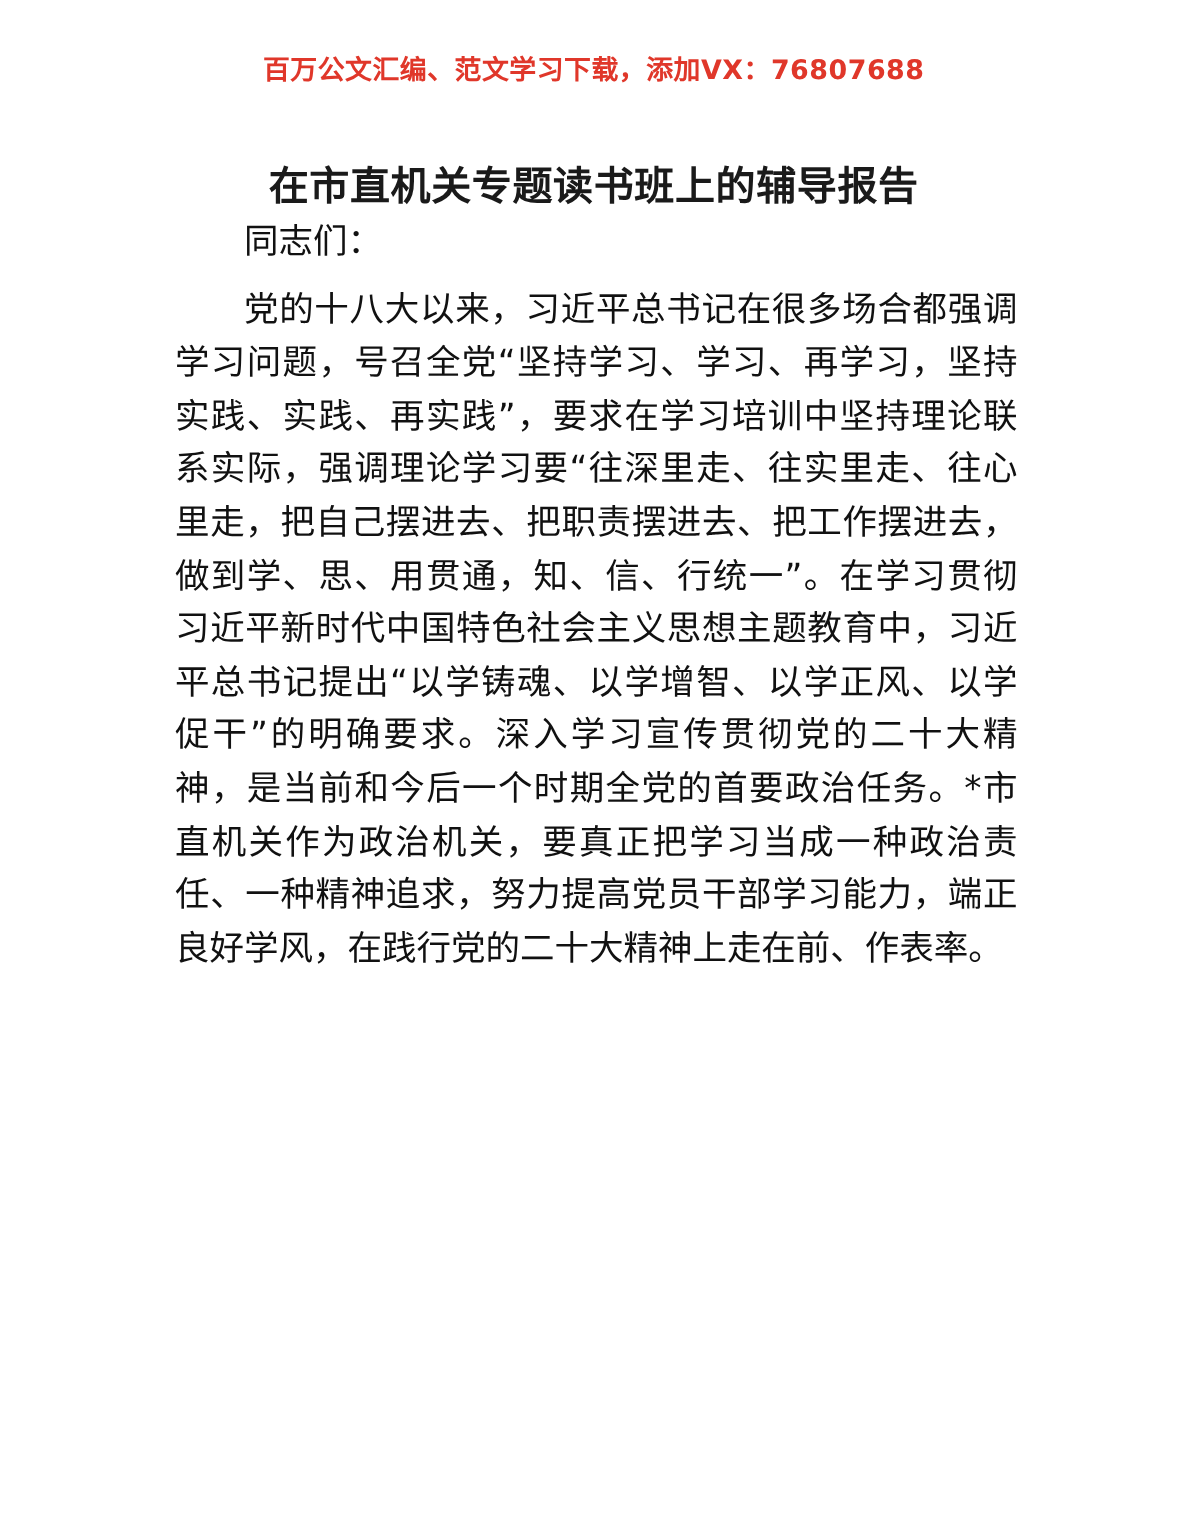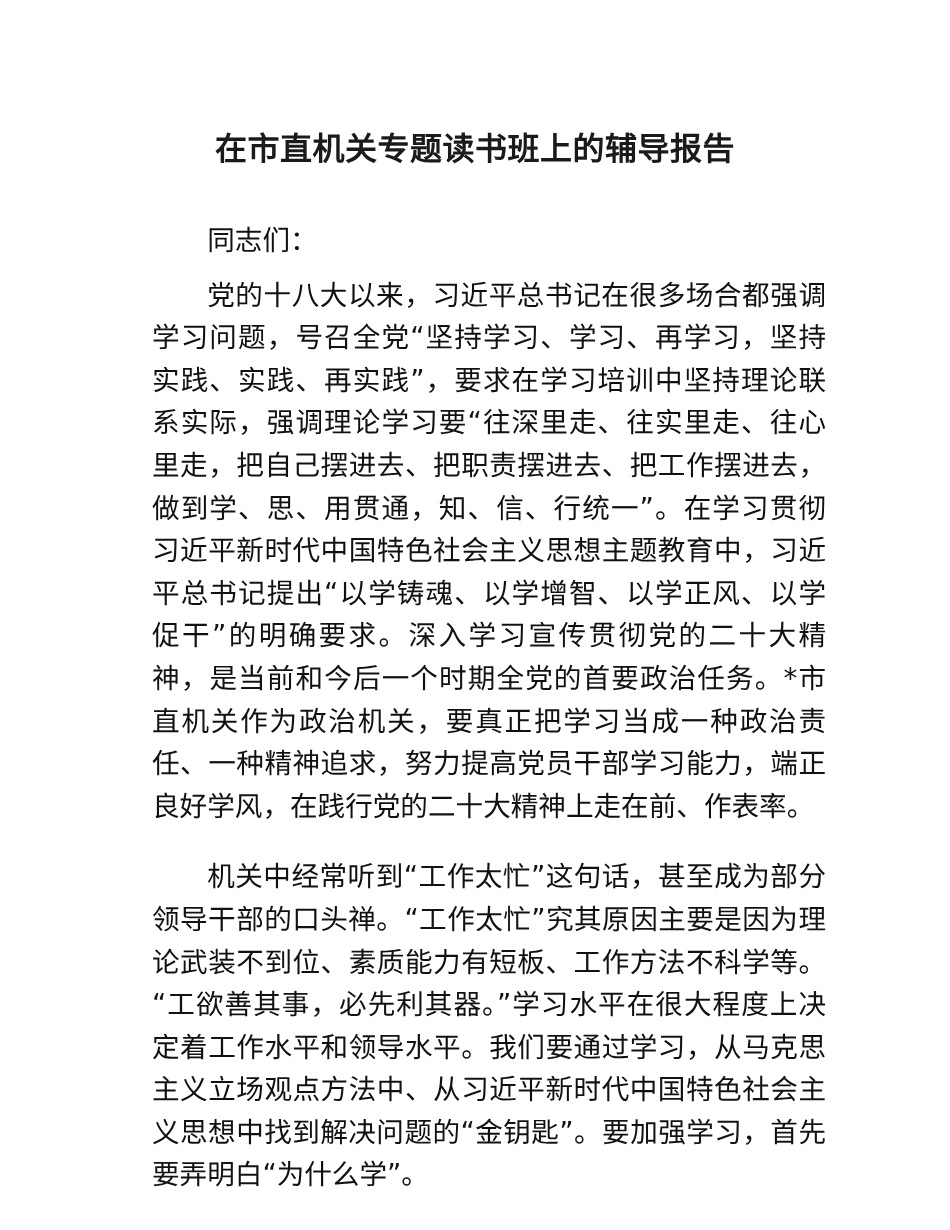--- a/index.html
+++ b/index.html
@@ -50,23 +50,22 @@
     font-weight: 700;
     line-height: 1.3;
     letter-spacing: 0.5px;
     white-space: nowrap;
   }
 
   
   .body-block {
     position: absolute;
     top: 172px;
-    left: 152px;
+    left: 140px;
     width: 674px;
-    margin-top: 48px;
   }
 
   .para {
     margin: 0 0 0 0;
     color: #111111;
     font-size: 27.6px;
     line-height: 42.6px;
     text-align: justify;
     text-justify: inter-ideograph;
     letter-spacing: 0px;
@@ -87,33 +86,33 @@
     line-height: 42.6px;
     text-indent: 2em;
     letter-spacing: 0px;
   }
 </style>
 </head>
 <body>
 
 <div class="page">
 
+  <div class="promo-header">百万公文汇编、范文学习下载，添加VX：76807688</div>
 
   <h1 class="doc-title">在市直机关专题读书班上的辅导报告</h1>
 
   <div class="body-block">
 
     <p class="para indent">同志们：</p>
 
     <div class="gap-sm"></div>
 
     <p class="para indent">党的十八大以来，习近平总书记在很多场合都强调学习问题，号召全党“坚持学习、学习、再学习，坚持实践、实践、再实践”，要求在学习培训中坚持理论联系实际，强调理论学习要“往深里走、往实里走、往心里走，把自己摆进去、把职责摆进去、把工作摆进去，做到学、思、用贯通，知、信、行统一”。在学习贯彻习近平新时代中国特色社会主义思想主题教育中，习近平总书记提出“以学铸魂、以学增智、以学正风、以学促干”的明确要求。深入学习宣传贯彻党的二十大精神，是当前和今后一个时期全党的首要政治任务。*市直机关作为政治机关，要真正把学习当成一种政治责任、一种精神追求，努力提高党员干部学习能力，端正良好学风，在践行党的二十大精神上走在前、作表率。</p>
 
     <div class="gap-md"></div>
 
 
     <div class="gap-md"></div>
 
-    <p class="para indent">机关中经常听到“工作太忙”这句话，甚至成为部分领导干部的口头禅。“工作太忙”究其原因主要是因为理论武装不到位、素质能力有短板、工作方法不科学等。“工欲善其事，必先利其器。”学习水平在很大程度上决定着工作水平和领导水平。我们要通过学习，从马克思主义立场观点方法中、从习近平新时代中国特色社会主义思想中找到解决问题的“金钥匙”。要加强学习，首先要弄明白“为什么学”。</p>
 
   </div>
 
 </div>
 
 </body></html>

